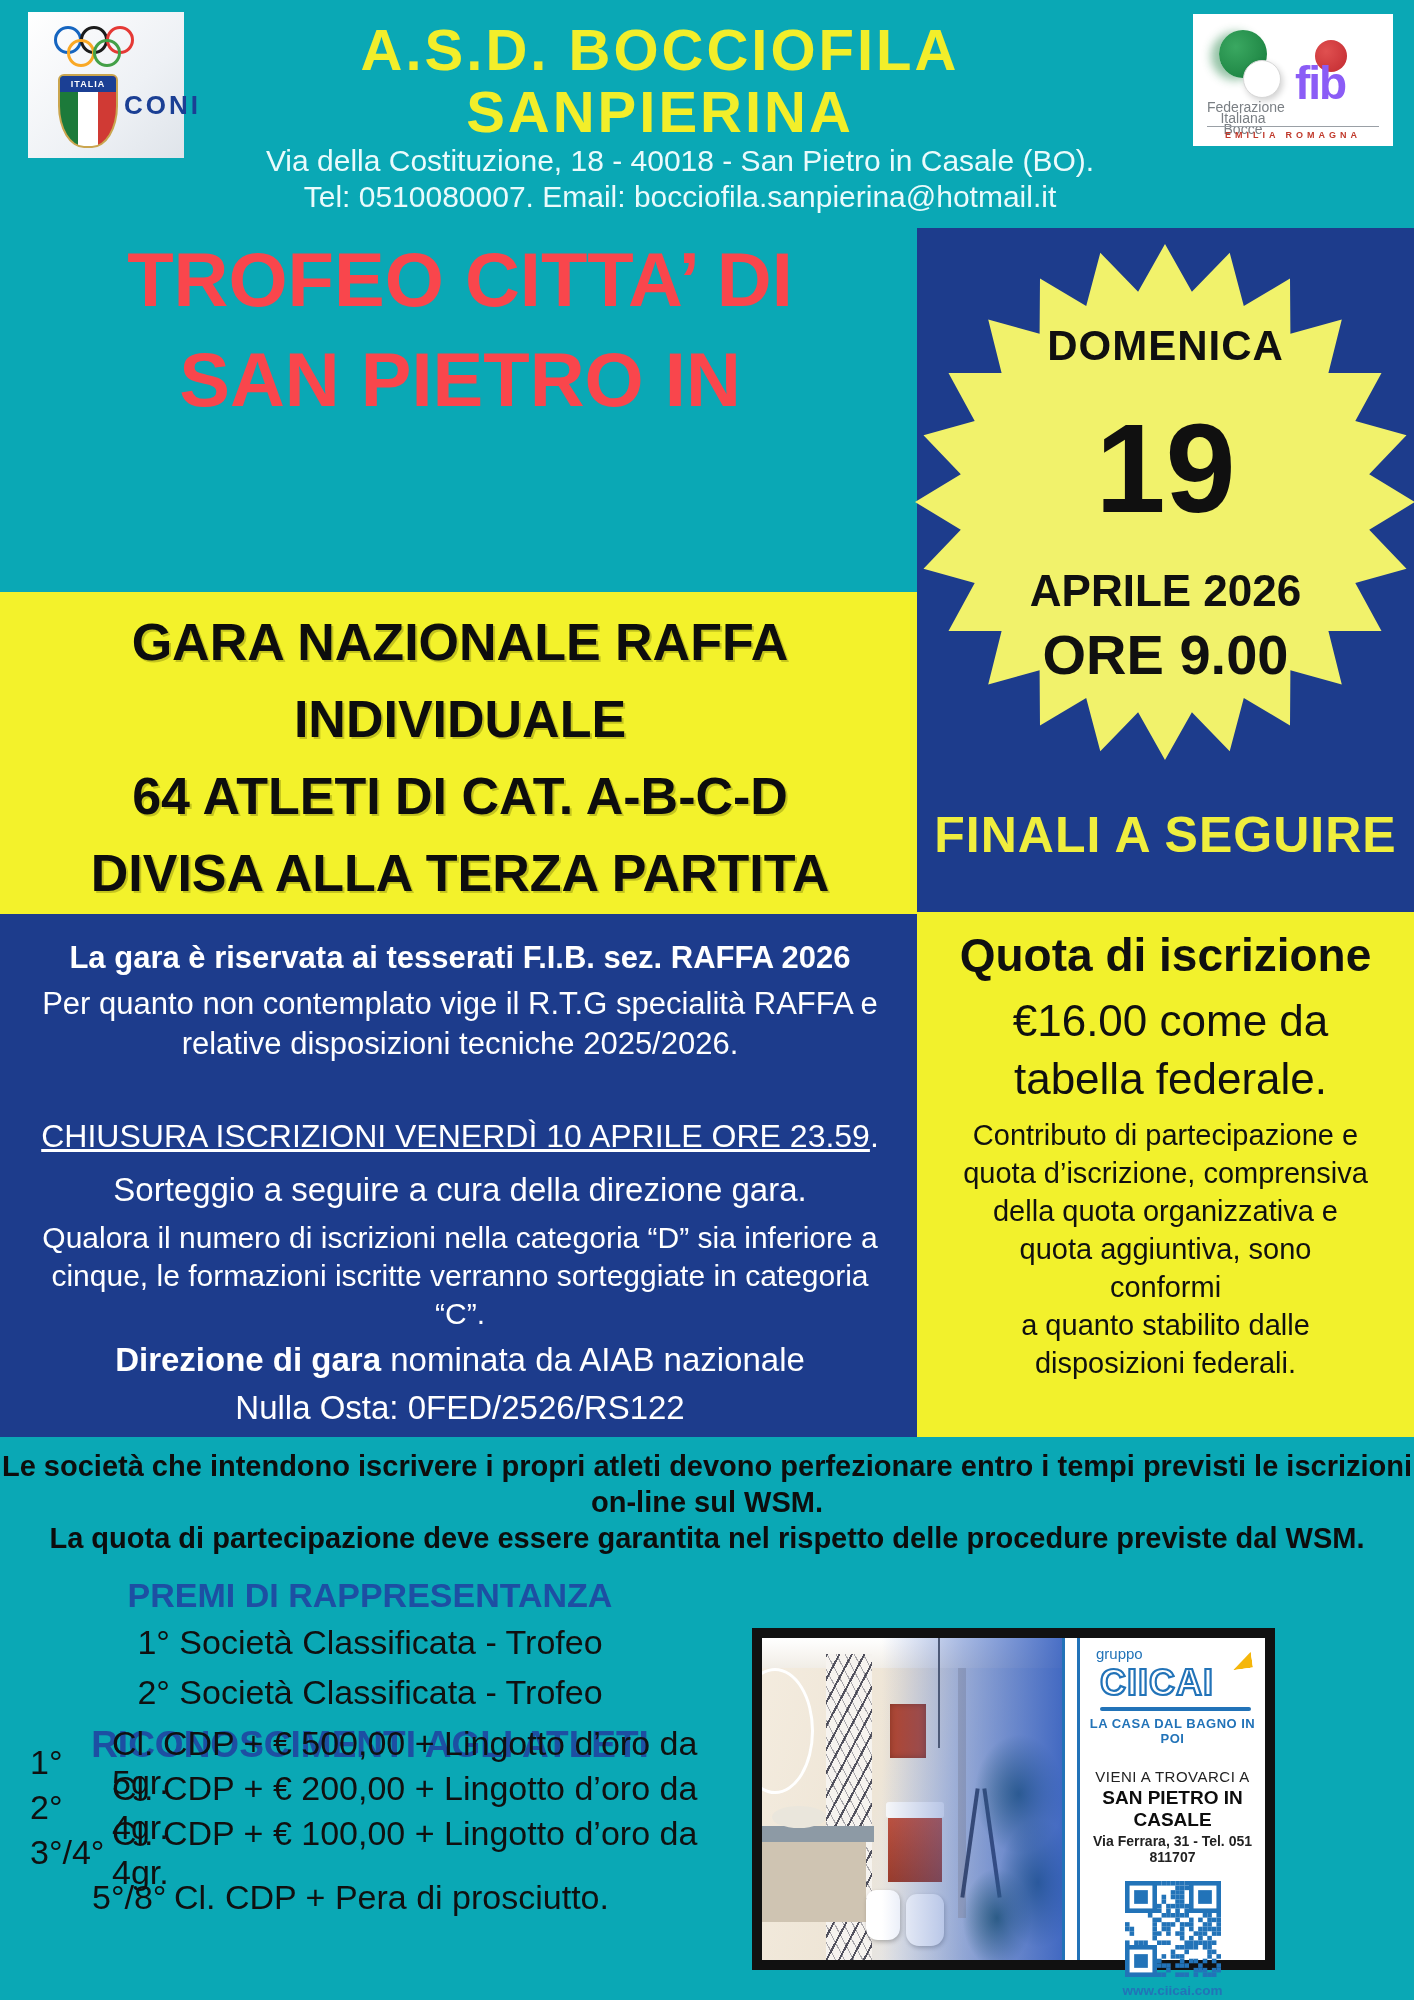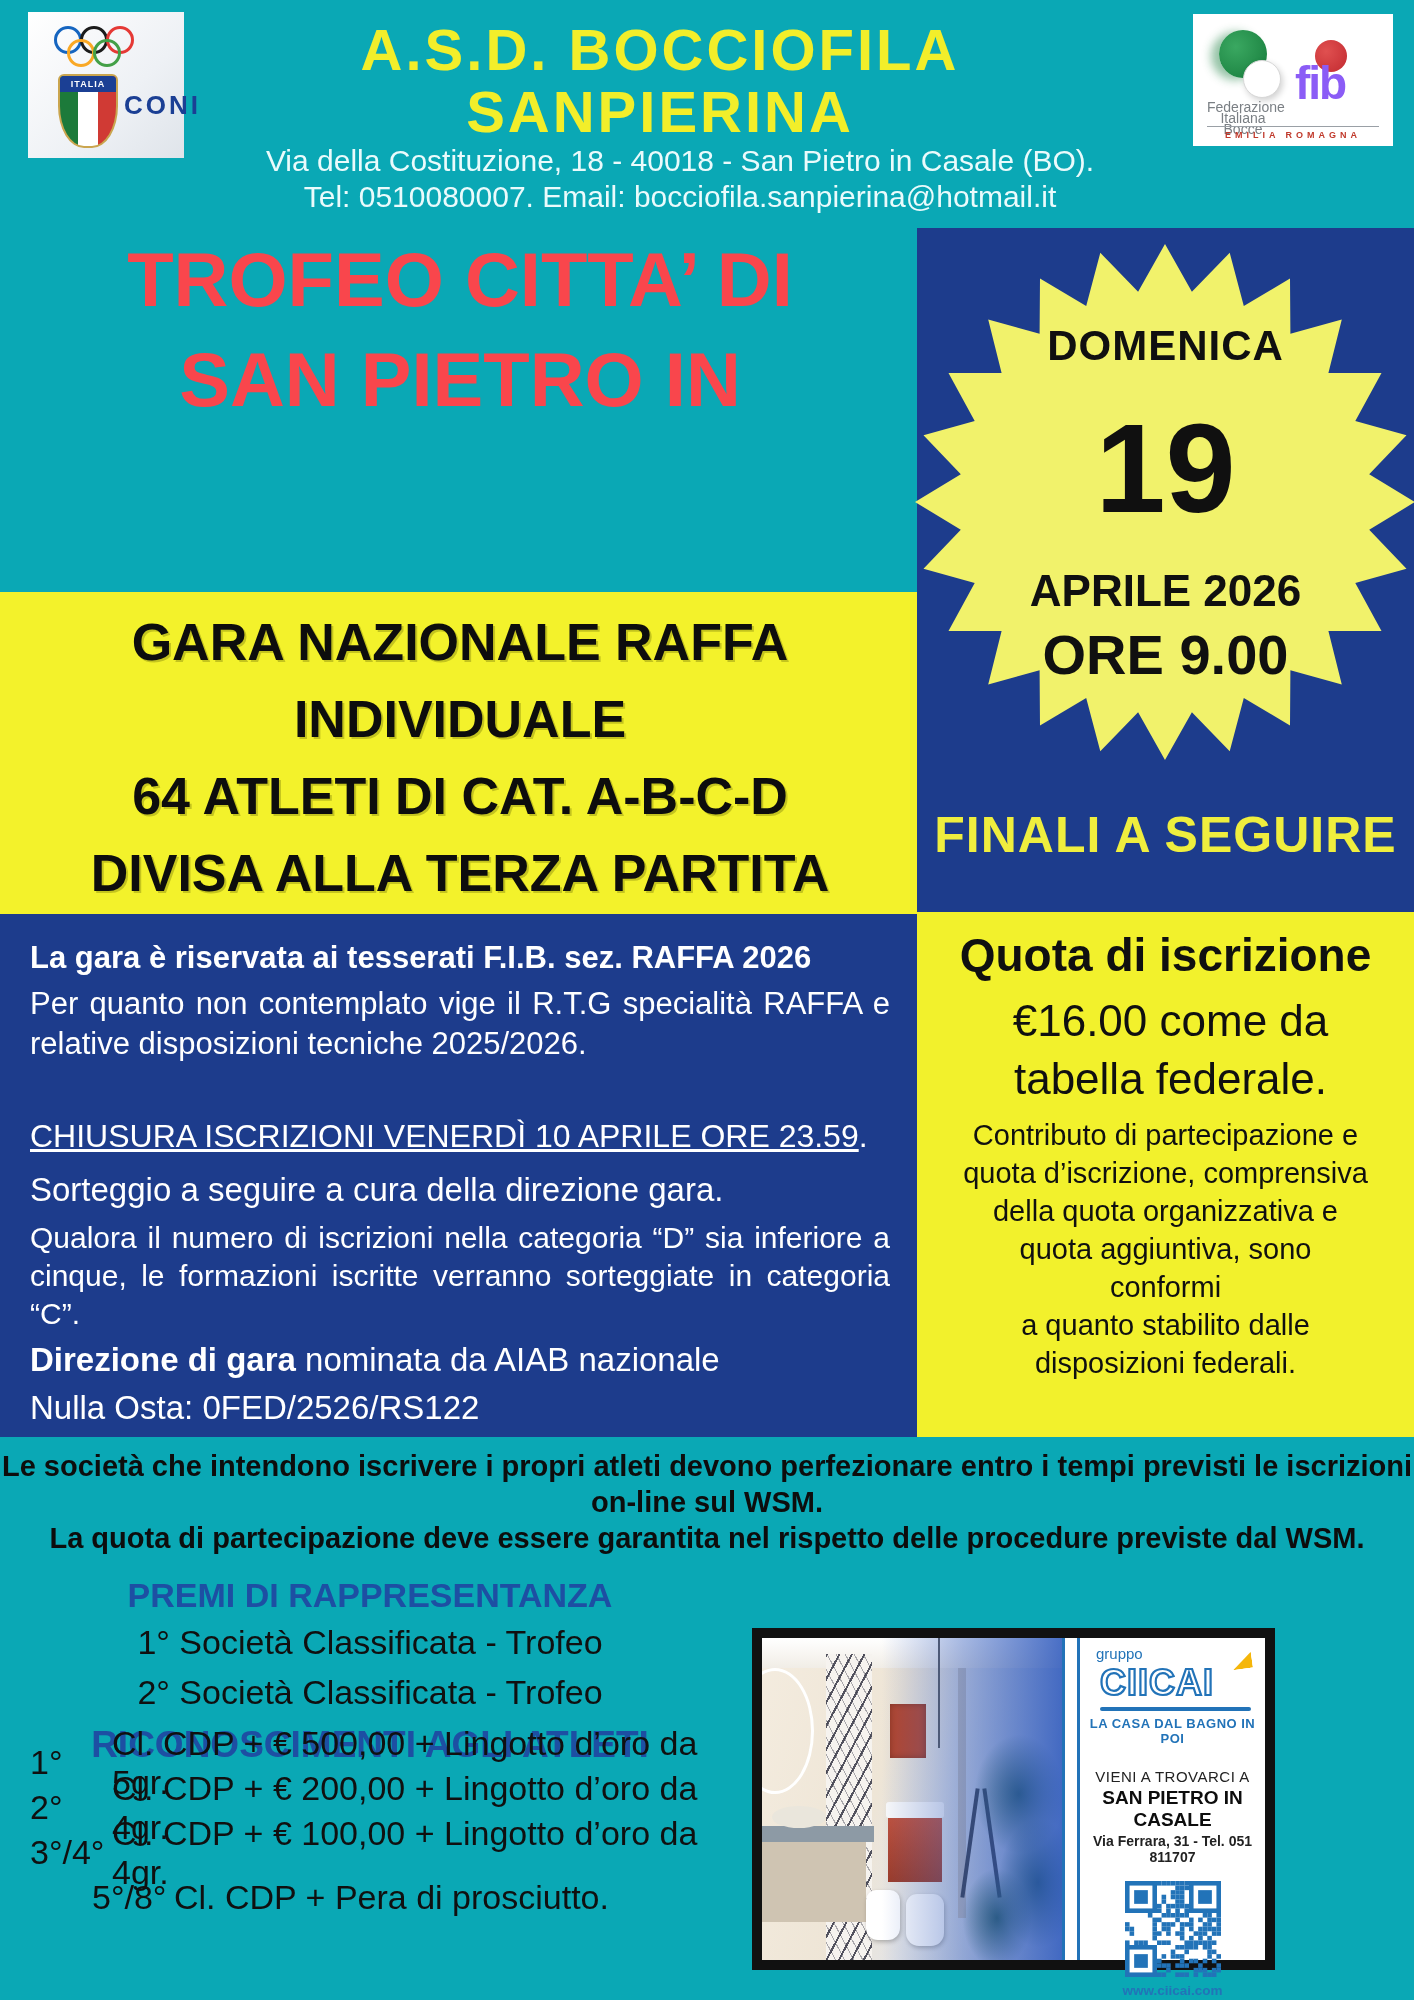--- a/index.html
+++ b/index.html
@@ -45,21 +45,21 @@
   .addr2{top:180px;}
 
   
   .trophy{left:0;top:228px;width:920px;text-align:center;color:#f9464c;font-weight:bold;
           font-size:76px;line-height:100px;padding-top:2px;letter-spacing:0px;}
   .comp-band{left:0;top:592px;width:920px;height:322px;background:#f3f22b;}
   .comp-lines{position:absolute;left:0;top:12px;width:100%;text-align:center;color:#0d0d0d;
               font-weight:bold;font-size:52px;line-height:77px;text-shadow:2px 2px 0 rgba(90,90,0,.30);}
   .rules-panel{left:0;top:914px;width:920px;height:523px;background:#1d3c8c;color:#ffffff;
                box-sizing:border-box;padding:26px 30px 0 30px;}
-  .rules-panel p{margin:0;}
+  .rules-panel p{margin:0;text-align:center;}
   .r-bold{font-size:31px;font-weight:bold;margin-bottom:8px !important;}
   .r-body{font-size:31px;line-height:40px;text-align:justify;margin-bottom:54px !important;}
   .r-close{font-size:32px;font-weight:normal;margin-bottom:16px !important;}
   .r-close .u{text-decoration:underline;}
   .r-draw{font-size:33px;margin-bottom:10px !important;}
   .r-cat{font-size:30px;line-height:38px;text-align:justify;margin-bottom:8px !important;}
   .r-dir{font-size:33px;margin-bottom:10px !important;}
   .r-dir b{font-weight:bold;}
   .r-osta{font-size:33px;}
 

